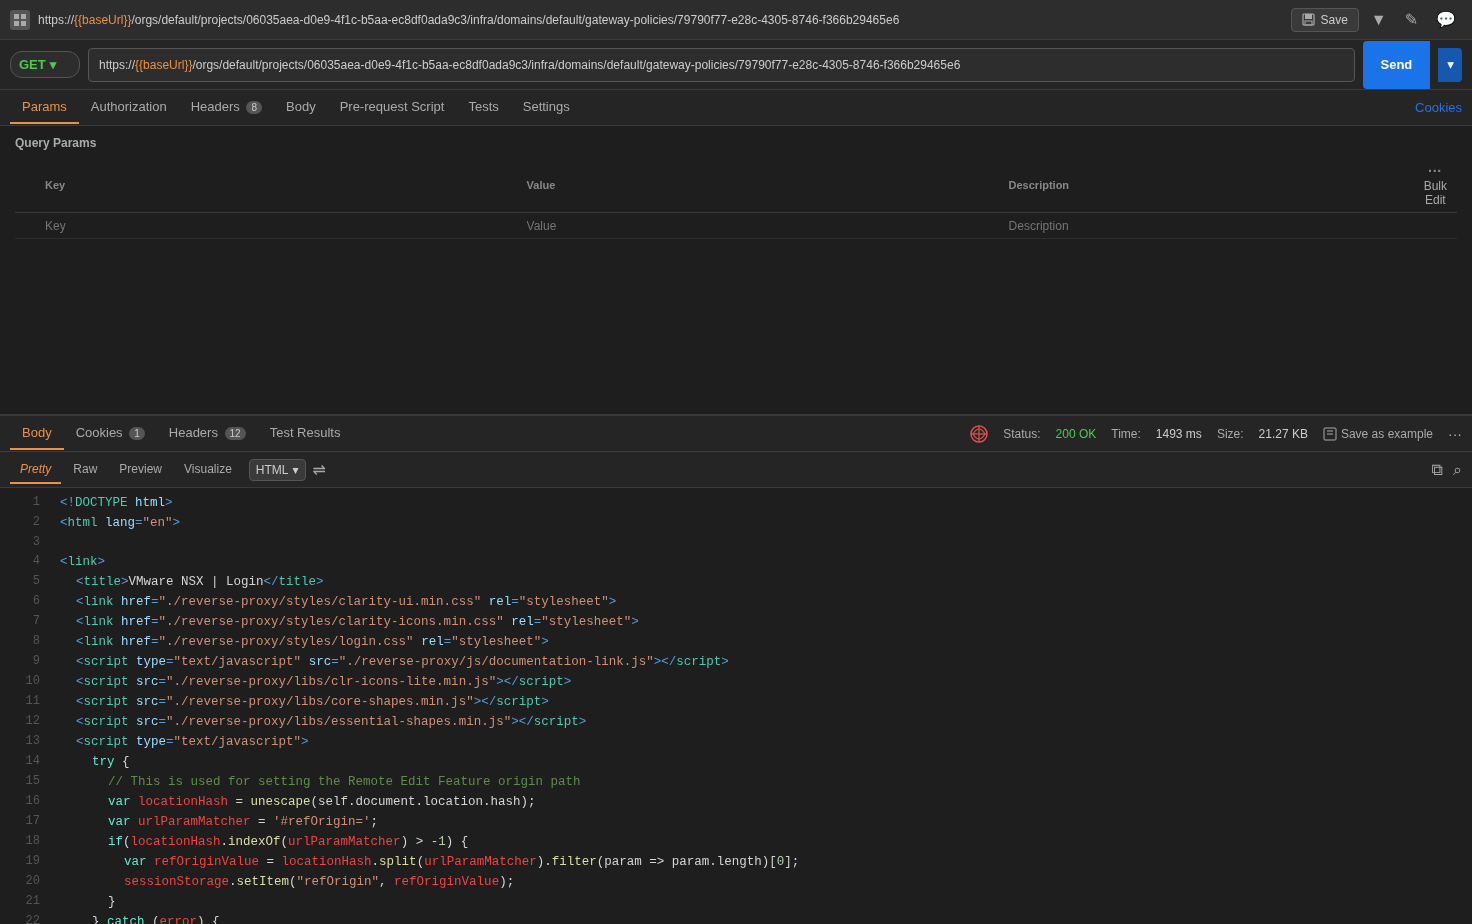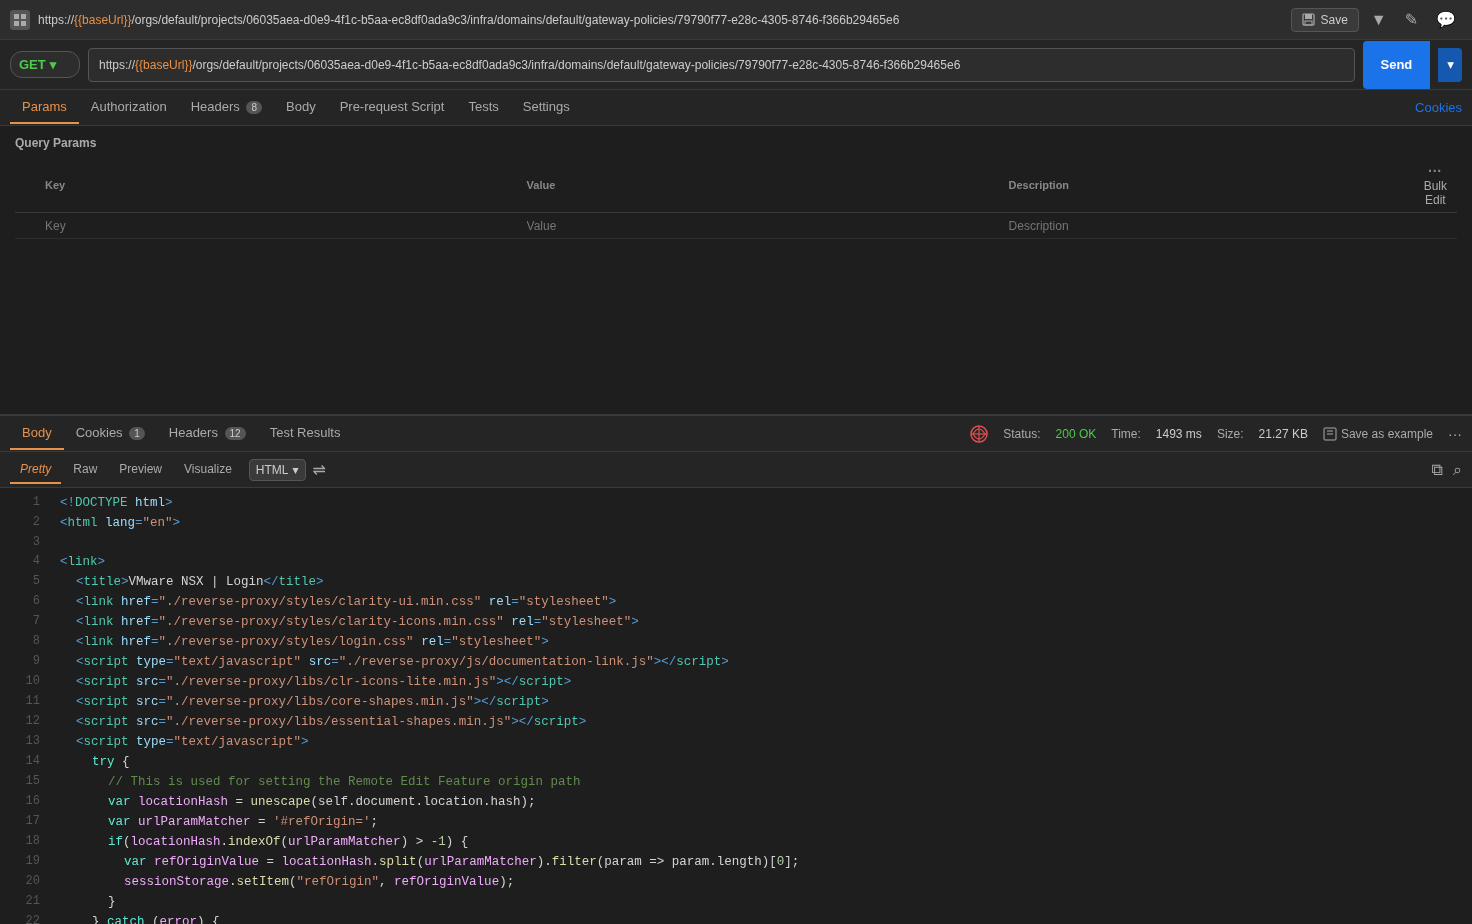--- a/index.html
+++ b/index.html
@@ -335,21 +335,21 @@
       font-size: 12px;
     }
     .line-content { flex: 1; }
 
     
     .tag { color: #569cd6; }
     .tag-name { color: #4ec9b0; }
     .attr-name { color: #9cdcfe; }
     .attr-val { color: #ce9178; }
     .js-keyword { color: #5eead4; }
-    .js-var { color: #f0abfc; }
+    .js-var { color: #ef4444; }
     .js-string { color: #ce9178; }
     .js-comment { color: #608b4e; }
     .js-func { color: #dcdcaa; }
     .js-num { color: #b5cea8; }
     .plain { color: #d4d4d4; }
     .indent2 { display: inline-block; width: 16px; }
     .indent4 { display: inline-block; width: 32px; }
     .indent6 { display: inline-block; width: 48px; }
     .indent8 { display: inline-block; width: 64px; }
 

